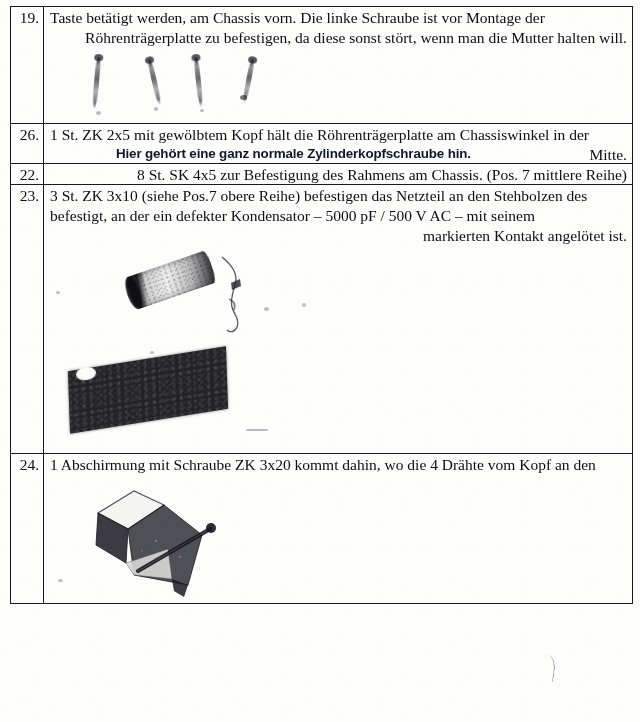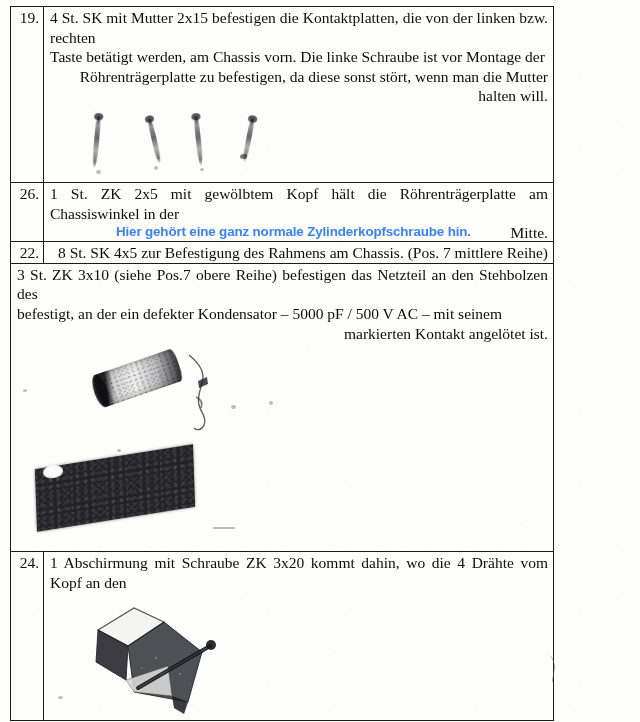--- a/index.html
+++ b/index.html
@@ -33,21 +33,21 @@
       radial-gradient(circle at 88% 18%, rgba(0,0,0,.03) 0 1px, transparent 1px),
       radial-gradient(circle at 34% 88%, rgba(0,0,0,.025) 0 1px, transparent 1px);
     background-size: 47px 53px, 61px 43px, 39px 67px, 71px 59px;
   }
 
   
   #table {
     position: absolute;
     left: 10px;
     top: 6px;
-    width: 544px;
+    width: 623px;
     border: 1.5px solid #1a1a1a;
     border-collapse: collapse;
     box-sizing: border-box;
     background: transparent;
   }
   .row {
     display: flex;
     border-bottom: 1.3px solid #1a1a1a;
     box-sizing: border-box;
   }
@@ -73,21 +73,21 @@
   .txt {
     text-align: justify;
     text-justify: inter-word;
     margin: 0;
     hyphens: none;
   }
   .txt.last { text-align: right; }
 
   .redline {
     display: block;
-    color: #3b82f6;
+    color: #0f172a;
     font-family: "Liberation Sans", "DejaVu Sans", sans-serif;
     font-weight: bold;
     font-size: 13.4px;
     letter-spacing: -.15px;
     line-height: 18px;
     margin-left: 66px;
     margin-top: -19.6px;
     white-space: nowrap;
   }
   .r21line2 { position: relative; }
@@ -218,21 +218,20 @@
 <body>
 
 <div id="page">
   <div class="grain"></div>
 
   <div id="table">
 
     <div class="row">
       <div class="num">19.</div>
       <div class="body">
-        <p class="txt">4 St. SK mit Mutter 2x15 befestigen die Kontaktplatten, die von der linken bzw. rechten</p>
         <p class="txt">Taste betätigt werden, am Chassis vorn. Die linke Schraube ist vor Montage der</p>
         <p class="txt last">Röhrenträgerplatte zu befestigen, da diese sonst stört, wenn man die Mutter halten will.</p>
 
         <div class="screwrow photos">
           <div class="screw" style="left:44px;  top:6px;  height:52px; transform:rotate(5deg);"></div>
           <div class="screw" style="left:102px; top:8px;  height:46px; transform:rotate(-13deg);"></div>
           <div class="screw" style="left:146px; top:6px;  height:50px; transform:rotate(-6deg);"></div>
           <div class="screw" style="left:196px; top:8px;  height:44px; transform:rotate(11deg);"></div>
           <div class="speck" style="left:46px;  top:60px; width:5px; height:4px;"></div>
           <div class="speck" style="left:104px; top:56px; width:4px; height:4px;"></div>
@@ -253,20 +252,21 @@
     </div>
 
     <div class="row">
       <div class="num">22.</div>
       <div class="body">
         <p class="txt last">8 St. SK 4x5 zur Befestigung des Rahmens am Chassis. (Pos. 7 mittlere Reihe)</p>
       </div>
     </div>
 
     <div class="row">
+      <div class="num">23.</div>
       <div class="body">
         <p class="txt">3 St. ZK 3x10 (siehe Pos.7 obere Reihe) befestigen das Netzteil an den Stehbolzen des</p>
         <p class="txt">befestigt, an der ein defekter Kondensator – 5000 pF / 500 V AC – mit seinem</p>
         <p class="txt last">markierten Kontakt angelötet ist.</p>
 
         <div class="cap-wrap photos">
           <div class="cap-body"></div>
           <div class="cap-speckle"></div>
           <svg class="cap-wire" viewBox="0 0 34 82">
             <path d="M4 4 C 16 14, 20 22, 17 32 C 15 40, 12 46, 14 54 C 16 62, 22 66, 19 74 C 17 79, 12 80, 9 77" fill="none" stroke="rgba(35,35,42,.75)" stroke-width="1.3"></path>

